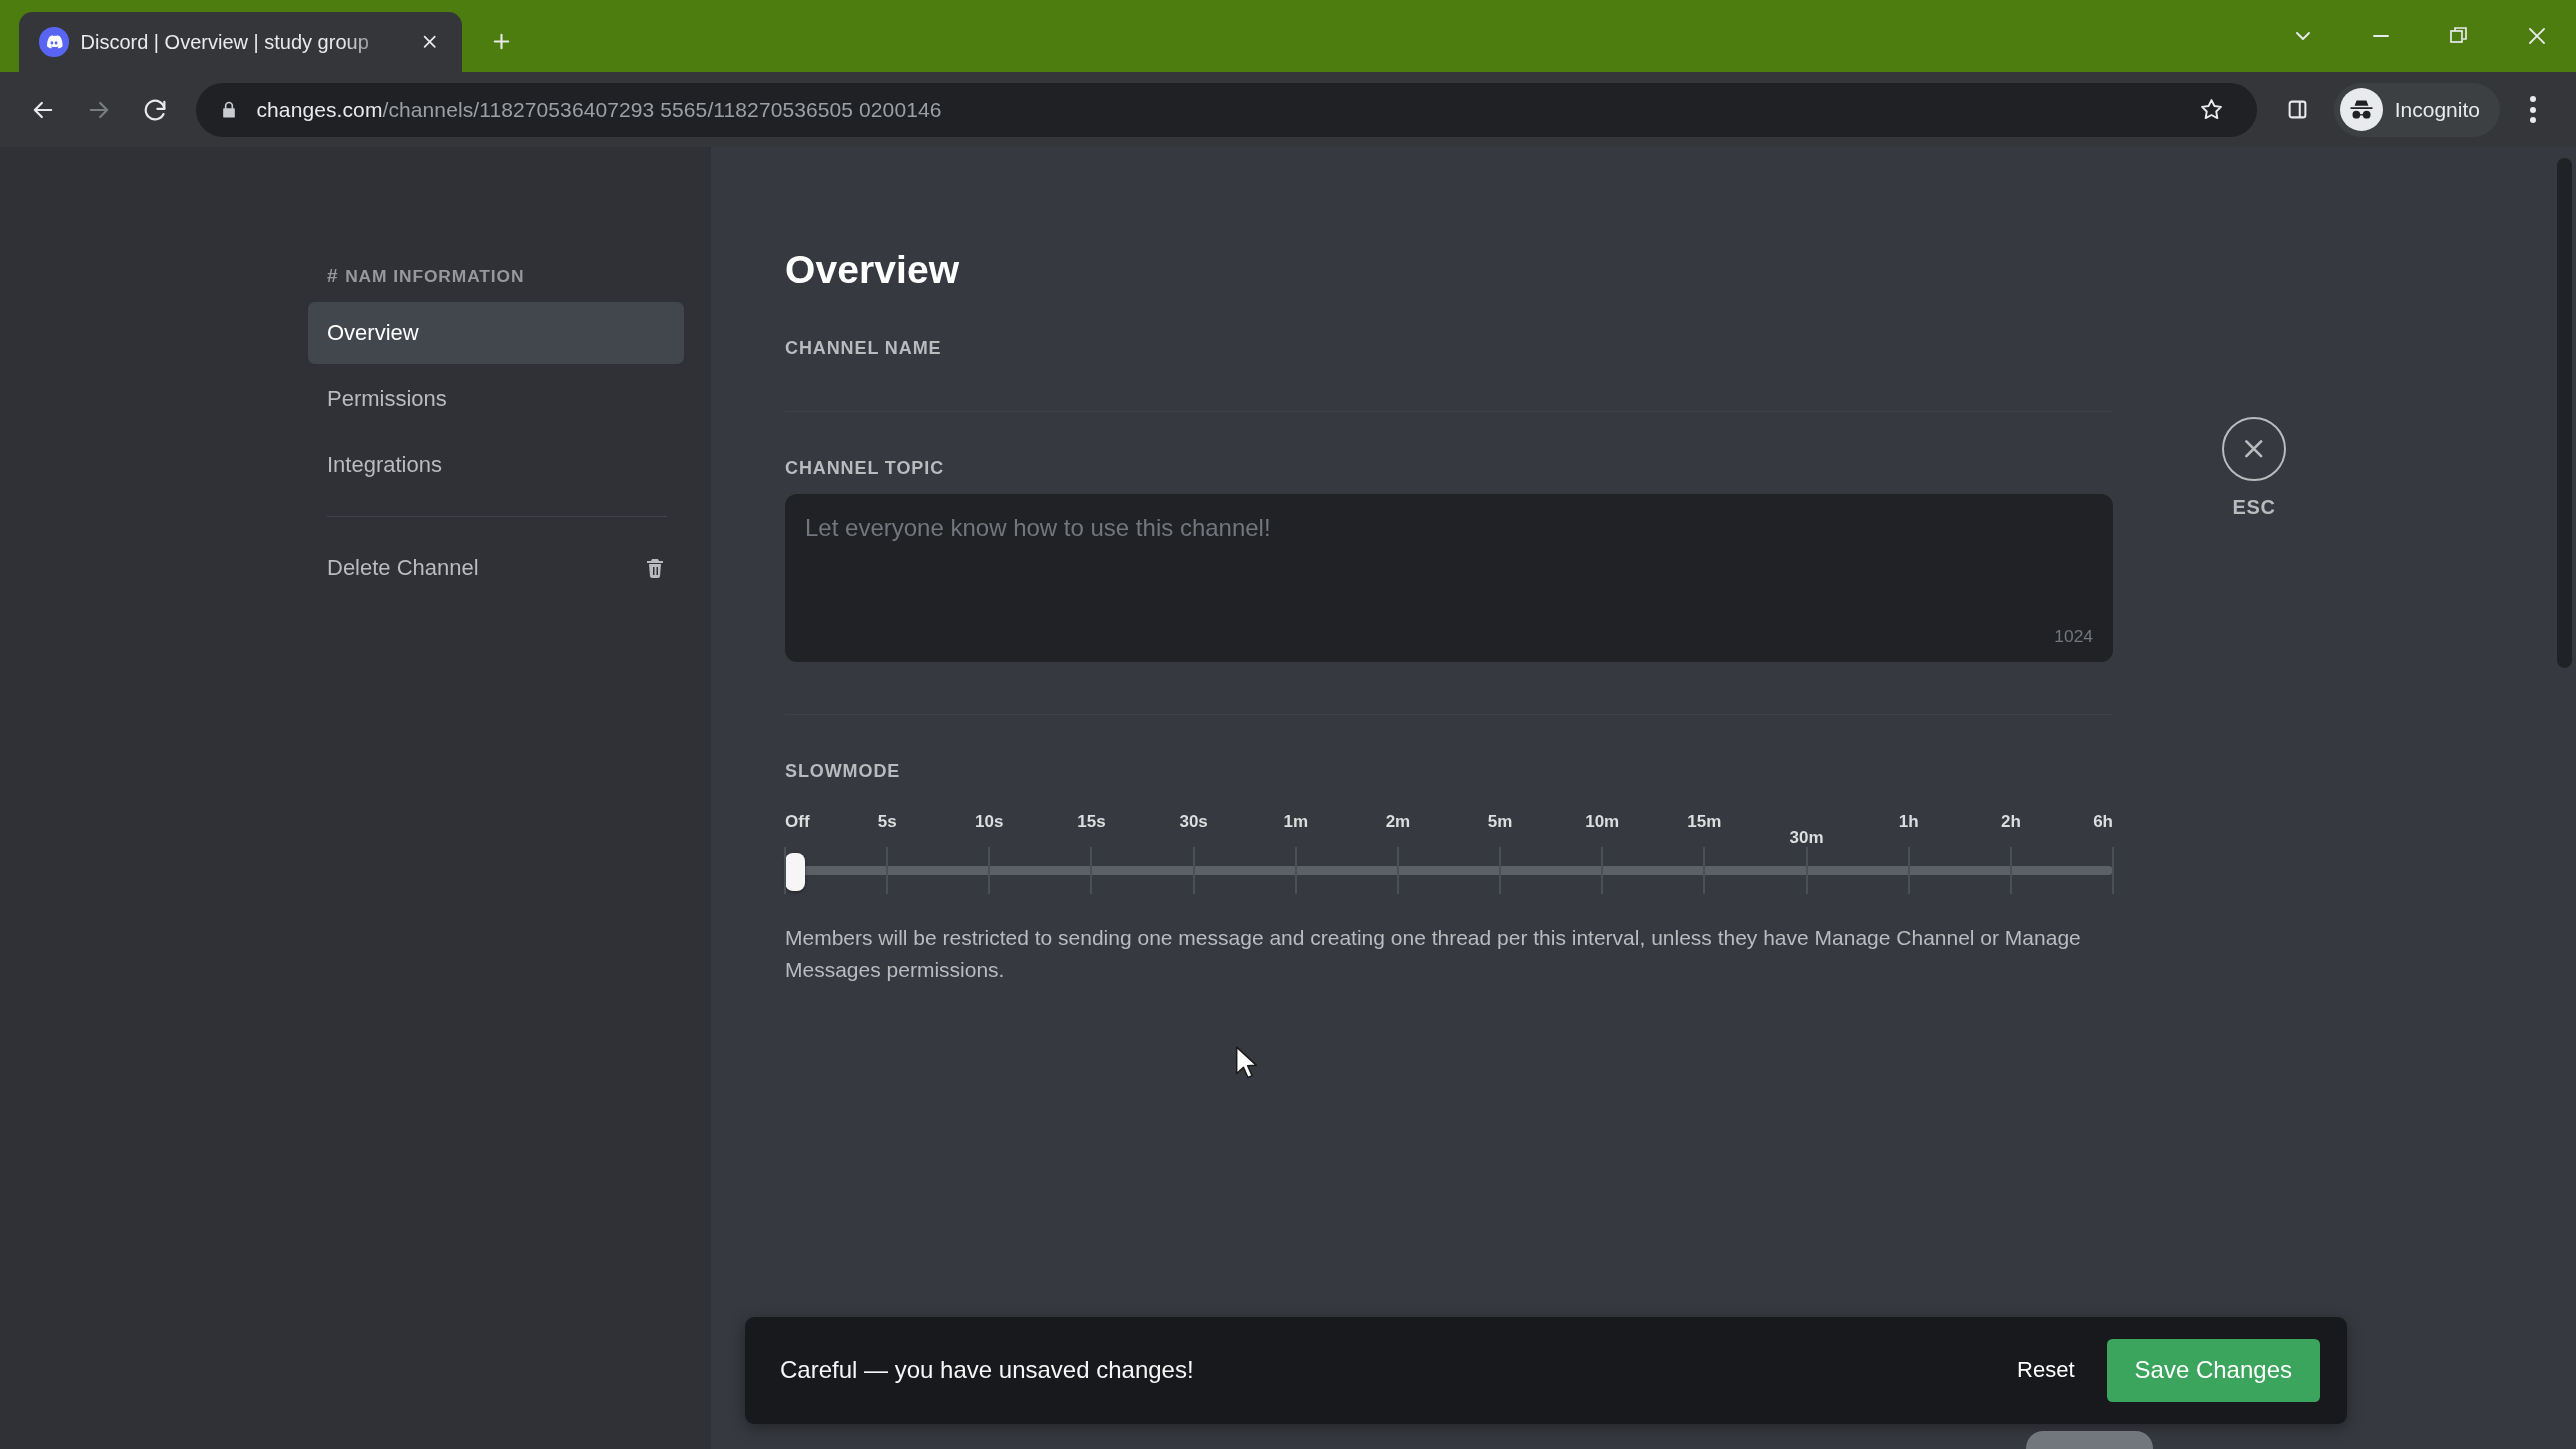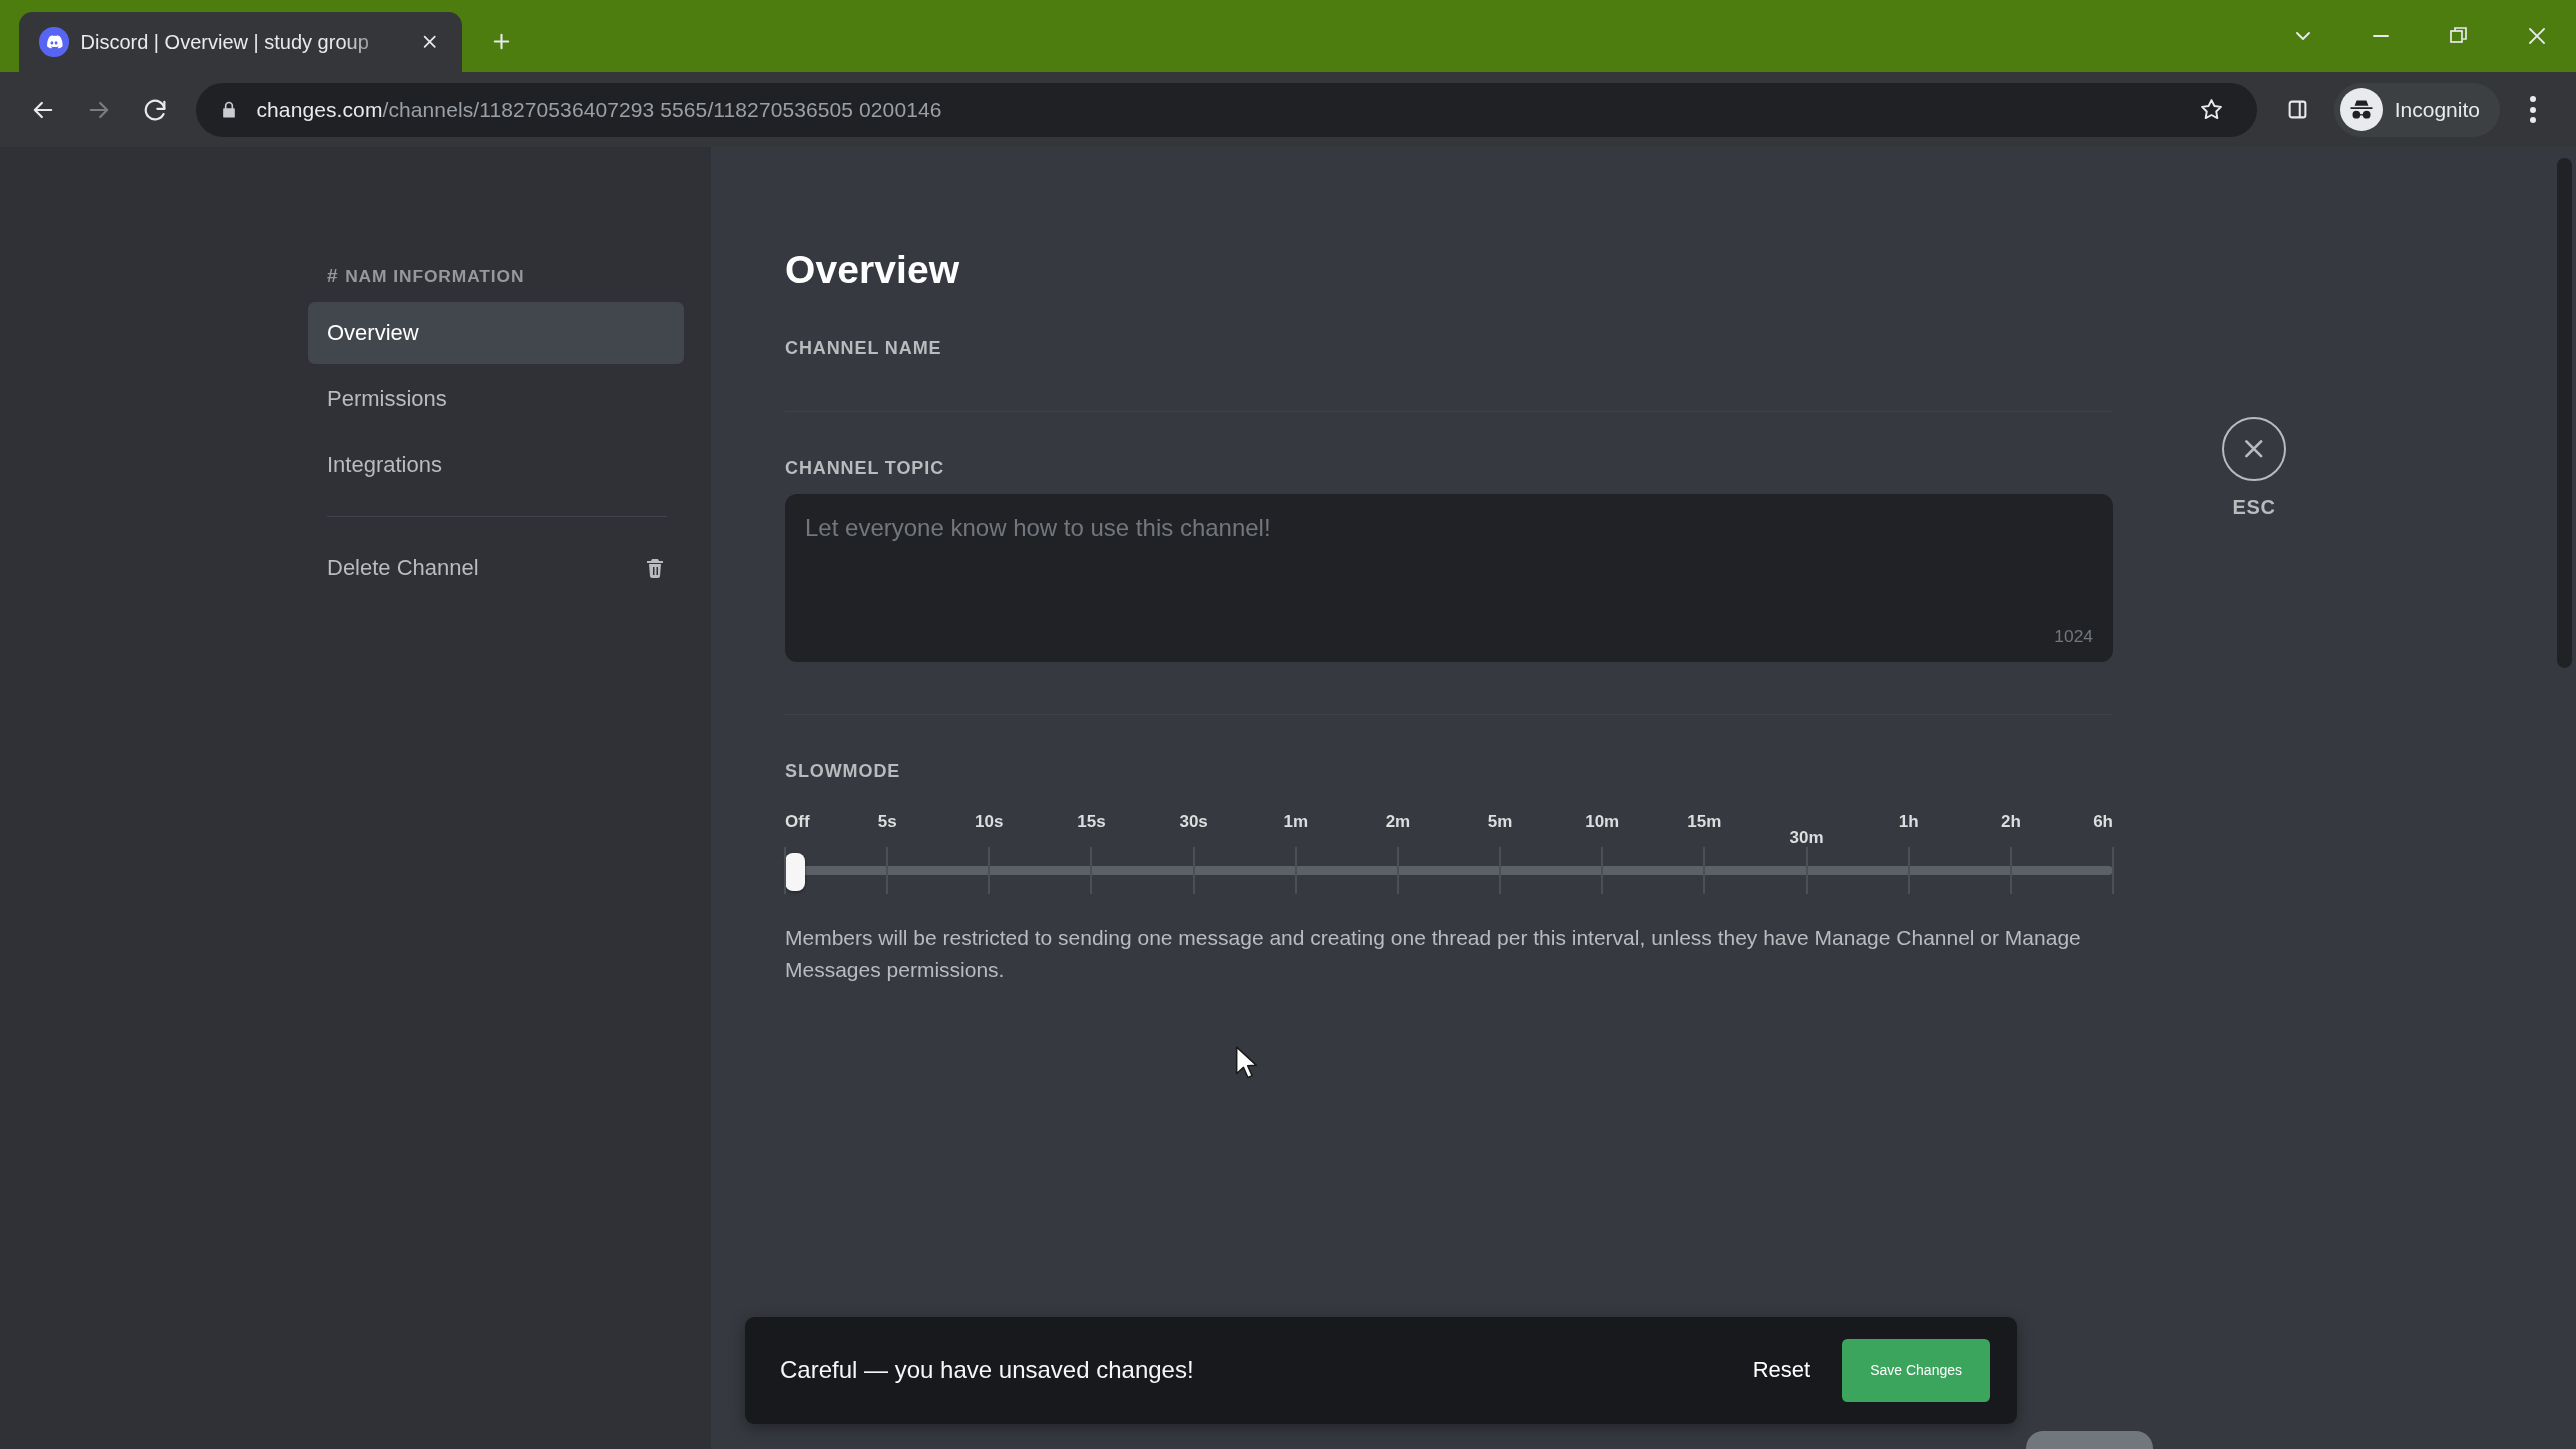--- a/index.html
+++ b/index.html
@@ -118,28 +118,28 @@
   .tick-label.first { transform:translateX(0); }
   .tick-label.last  { transform:translateX(-100%); }
   .track-area { position:relative; height:47px; margin-top:10.7px; }
   .tickmark { position:absolute; top:0; width:2px; height:47px; background:#4b4f56; transform:translateX(-50%); }
   .track { position:absolute; top:19px; left:0; right:0; height:9.4px; background:#5c6067; border-radius:4.7px; }
   .thumb { position:absolute; top:6.7px; left:0; width:20px; height:38px; border-radius:8px; background:#f6f6f7; box-shadow:0 1.3px 3.4px rgba(0,0,0,.4); }
   .helper { color:#b9bbbe; font-size:21px; line-height:1.5; margin-top:29.5px; width:1315px; }
 
   
   .unsaved {
-    position:absolute; left:745px; bottom:25.5px; width:1272px; height:107px;
+    position:absolute; left:745px; bottom:25.5px; width:1602px; height:107px;
     background:#18191c; border-radius:9.4px; display:flex; align-items:center;
     padding:0 27px 0 35px; box-shadow:0 4px 14.8px rgba(0,0,0,.35);
   }
   .unsaved-text { color:#f6f6f7; font-size:24px; flex:1 1 auto; }
   .reset-btn { color:#ffffff; font-size:22px; margin-right:32px; }
   .save-btn {
-    background:#3ba55d; color:#ffffff; font-size:14px; font-weight:500;
+    background:#3ba55d; color:#ffffff; font-size:24px; font-weight:500;
     padding:0 28px; height:63px; border-radius:5.4px; display:flex; align-items:center;
   }
 
   
   .esc { position:absolute; left:2187px; top:270px; width:134px; display:flex; flex-direction:column; align-items:center; gap:14.8px; }
   .esc-circle { width:64px; height:64px; border-radius:50%; border:2.7px solid #b9bbbe; display:flex; align-items:center; justify-content:center; }
   .esc-circle svg { width:29.5px; height:29.5px; }
   .esc-label { font-size:20px; font-weight:bold; color:#b9bbbe; letter-spacing:0.7px; }
 
   

